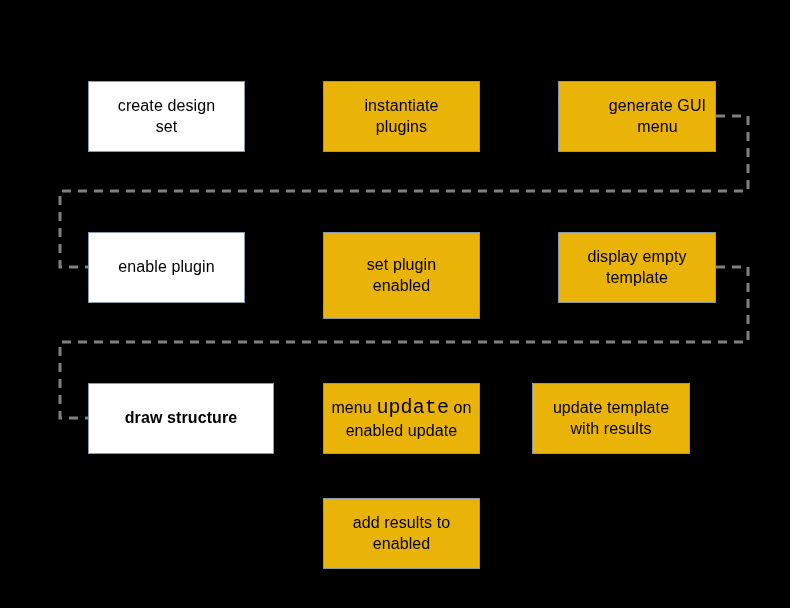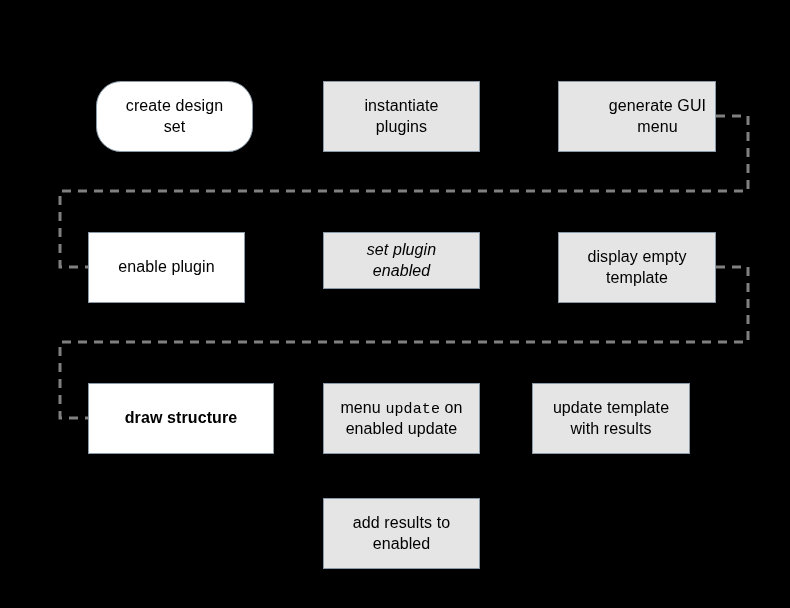--- a/index.html
+++ b/index.html
@@ -32,25 +32,25 @@
   }
   .node .label {
     display: block;
     width: 100%;
     white-space: pre-line;
   }
   .node.fill-white {
     background: #ffffff;
   }
   .node.fill-blue {
-    background: #e5e5e5;
+    background: #eab308;
   }
   .node .code {
     font-family: "Liberation Mono", "DejaVu Sans Mono", monospace;
-    font-size: 15px;
+    font-size: 20px;
   }
   #edge-layer {
     position: absolute;
     left: 0;
     top: 0;
     width: 790px;
     height: 608px;
     pointer-events: none;
   }
   .edge-path {
@@ -64,40 +64,40 @@
 </head>
 <body>
 
 <div id="diagram-root">
 
   <svg id="edge-layer" viewBox="0 0 790 608">
     <path class="edge-path" d="M 716 116 L 748 116 L 748 191 L 60 191 L 60 267 L 88 267"></path>
     <path class="edge-path" d="M 716 267 L 748 267 L 748 342 L 60 342 L 60 418 L 88 418"></path>
   </svg>
 
-  <div class="node fill-white" style="left:96px; top:81px; width:157px; height:71px;border-radius:25px;">
+  <div class="node fill-white" style="left:88px; top:81px; width:157px; height:71px;">
     <span class="label">create design
 set</span>
   </div>
 
   <div class="node fill-blue" style="left:323px; top:81px; width:157px; height:71px;">
     <span class="label">instantiate
 plugins</span>
   </div>
 
   <div class="node fill-blue" style="left:558px; top:81px; width:158px; height:71px;padding-left:47px;">
     <span class="label">generate GUI
 menu</span>
   </div>
 
   <div class="node fill-white" style="left:88px; top:232px; width:157px; height:71px;">
     <span class="label">enable plugin</span>
   </div>
 
-  <div class="node fill-blue" style="left:323px; top:232px; width:157px; height:57px;font-style:italic;">
+  <div class="node fill-blue" style="left:323px; top:232px; width:157px; height:87px;">
     <span class="label">set plugin
 enabled</span>
   </div>
 
   <div class="node fill-blue" style="left:558px; top:232px; width:158px; height:71px;">
     <span class="label">display empty
 template</span>
   </div>
 
   <div class="node fill-white" style="left:88px; top:383px; width:186px; height:71px;font-weight:bold;">

